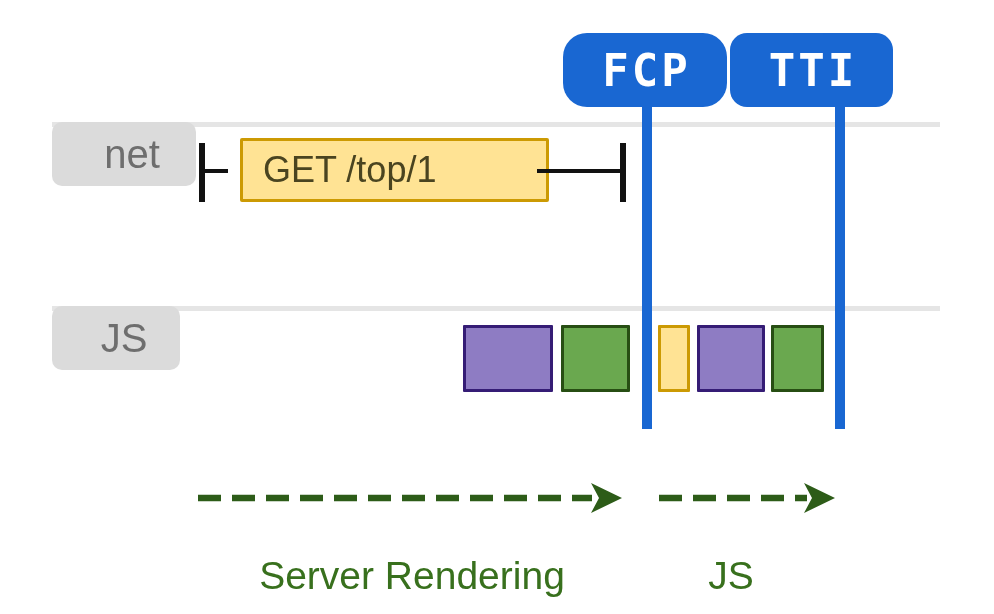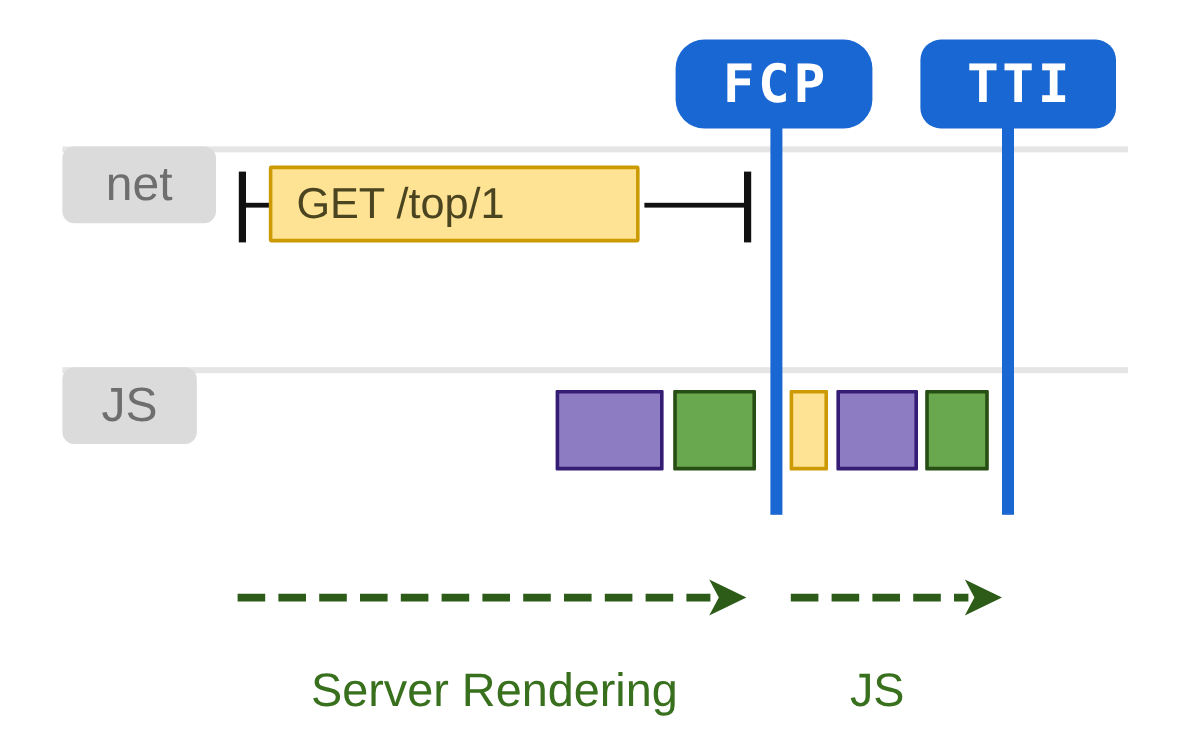--- a/index.html
+++ b/index.html
@@ -8,45 +8,45 @@
     font-family:"Liberation Sans",sans-serif;
   }
   
   .track-line{position:absolute;left:52px;width:888px;height:5px;background:var(--track-line);z-index:1;}
   .track-line.net{top:122px;}
   .track-line.js{top:306px;}
   
   .track-tab{
     position:absolute;background:var(--tab-bg);color:var(--tab-text);
     border-radius:10px;display:flex;align-items:center;justify-content:center;
-    font-size:40px;z-index:2;
+    font-size:40px;z-index:2;padding-left:16px;
   }
   .track-tab.net{left:52px;top:122px;width:128px;height:64px;}
   .track-tab.js{left:52px;top:306px;width:112px;height:64px;}
   
   .marker-stem{position:absolute;top:100px;height:329px;width:10px;background:var(--marker-blue);z-index:3;}
   .marker-stem.fcp{left:642px;}
   .marker-stem.tti{left:835px;}
   .marker-badge{
     position:absolute;top:33px;height:74px;background:var(--marker-blue);
     border-radius:17px;color:#fff;display:flex;align-items:center;justify-content:center;
     font-family:"DejaVu Sans Mono",monospace;font-weight:bold;font-size:44px;
     letter-spacing:3px;text-indent:3px;z-index:4;
   }
   .marker-badge.fcp{left:563px;width:164px;border-radius:24px;}
-  .marker-badge.tti{left:767px;width:163px;}
+  .marker-badge.tti{left:730px;width:163px;}
   
   .tick{position:absolute;top:143px;width:6px;height:59px;background:var(--tick-black);z-index:3;}
   .tick.left{left:199px;}
   .tick.right{left:620px;}
   .connector{position:absolute;top:169px;height:4px;background:var(--tick-black);z-index:3;}
   .connector.left{left:205px;width:23px;}
   .connector.right{left:537px;width:83px;}
   .request-box{
-    position:absolute;left:224px;top:138px;width:309px;height:64px;box-sizing:border-box;
+    position:absolute;left:240px;top:138px;width:309px;height:64px;box-sizing:border-box;
     background:var(--yellow-fill);border:3px solid var(--yellow-border);border-radius:2px;
     display:flex;align-items:center;padding-left:20px;
     font-size:36px;color:var(--request-text);z-index:3;
   }
   
   .task-block{
     position:absolute;top:325px;height:67px;box-sizing:border-box;
     border:3px solid;z-index:3;border-radius:1px;
   }
   .task-block.purple{background:var(--purple-fill);border-color:var(--purple-border);}

